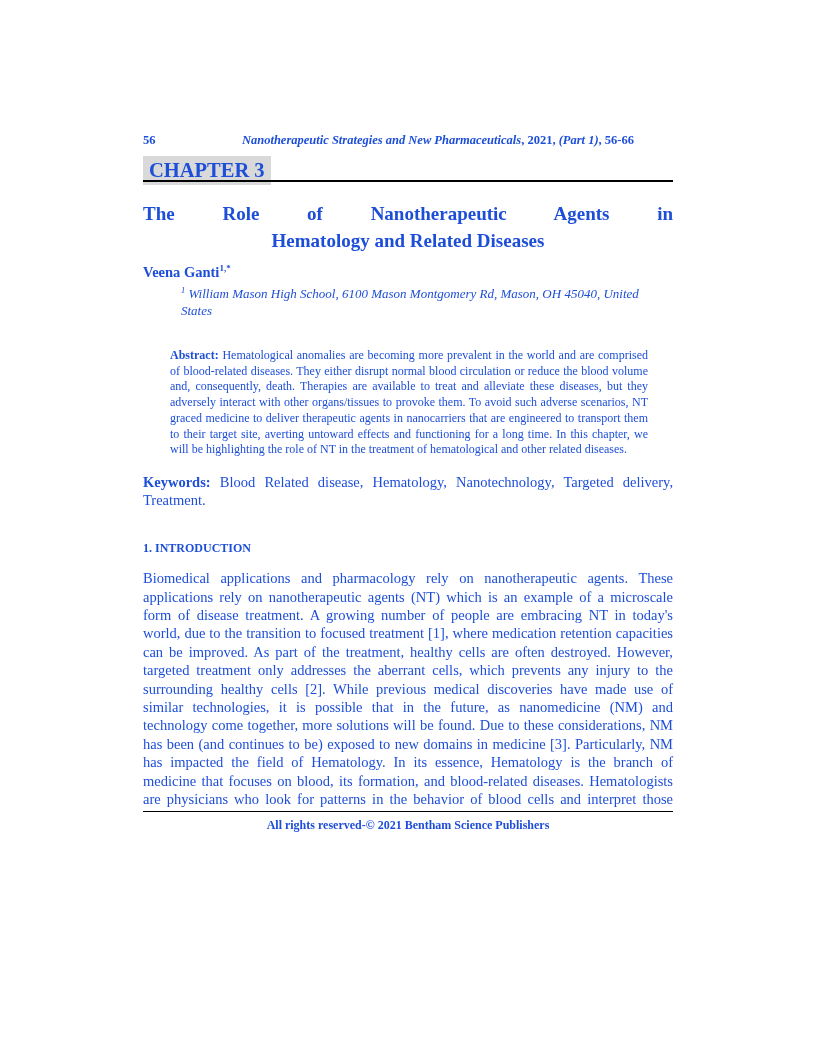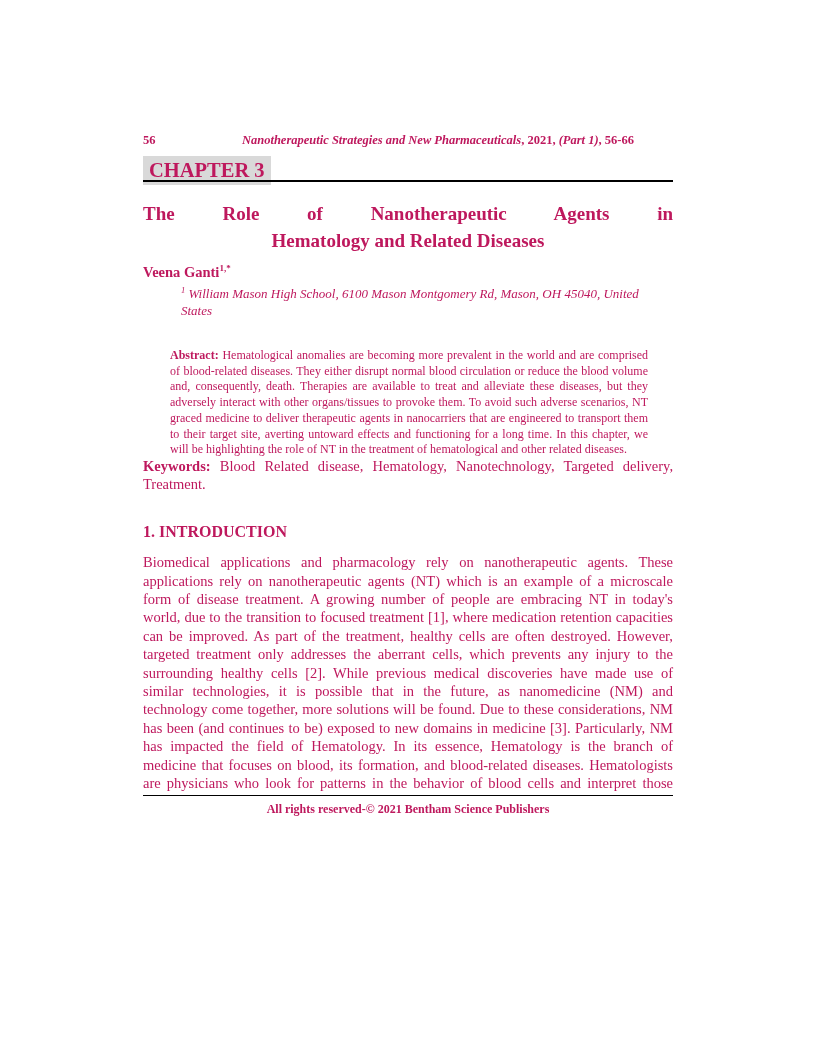--- a/index.html
+++ b/index.html
@@ -6,21 +6,21 @@
     margin: 0;
     padding: 0;
     background: #ffffff;
   }
   .page {
     position: relative;
     width: 816px;
     height: 1056px;
     margin: 0 auto;
     background: #ffffff;
-    color: #be185d;
+    color: #1d4ed8;
     font-family: "Liberation Serif", "DejaVu Serif", serif;
     box-sizing: border-box;
     padding: 132px 143px 0 143px;
     overflow: hidden;
   }
   
   .header-row {
     display: flex;
     align-items: baseline;
     font-size: 12.5px;
@@ -99,30 +99,30 @@
     margin-top: 29px;
     margin-left: 27px;
     margin-right: 25px;
     font-size: 12px;
     line-height: 15.7px;
     text-align: justify;
   }
   .abstract-block .label { font-weight: bold; }
   
   .keywords-block {
-    margin-top: 0;
+    margin-top: 16px;
     font-size: 14.5px;
     line-height: 17.6px;
     text-align: justify;
   }
   .keywords-block .label { font-weight: bold; }
   
   .section-heading {
     margin-top: 30px;
-    font-size: 16px;
+    font-size: 12px;
     font-weight: bold;
     line-height: 18px;
   }
   .body-paragraph {
     margin-top: 12px;
     font-size: 14.5px;
     line-height: 18.4px;
     text-align: justify;
     text-align-last: justify;
   }

